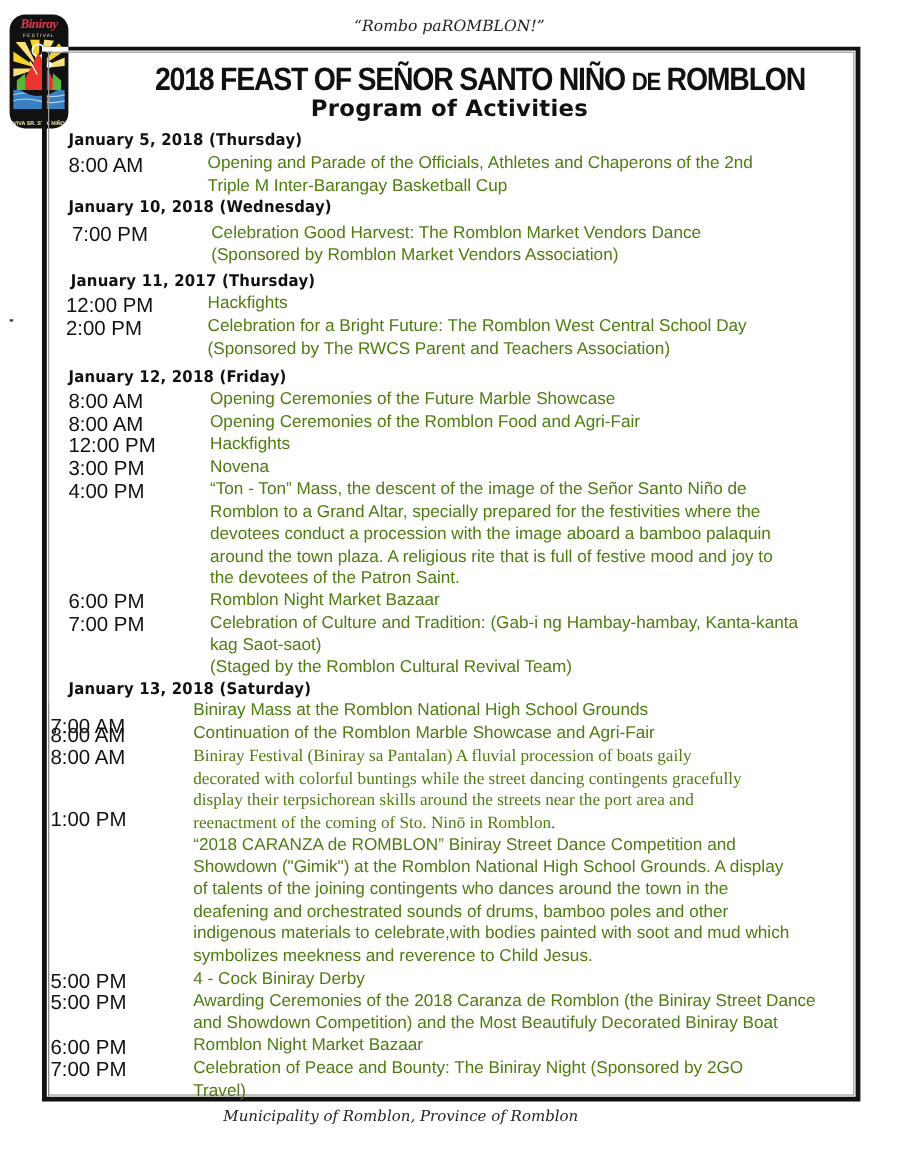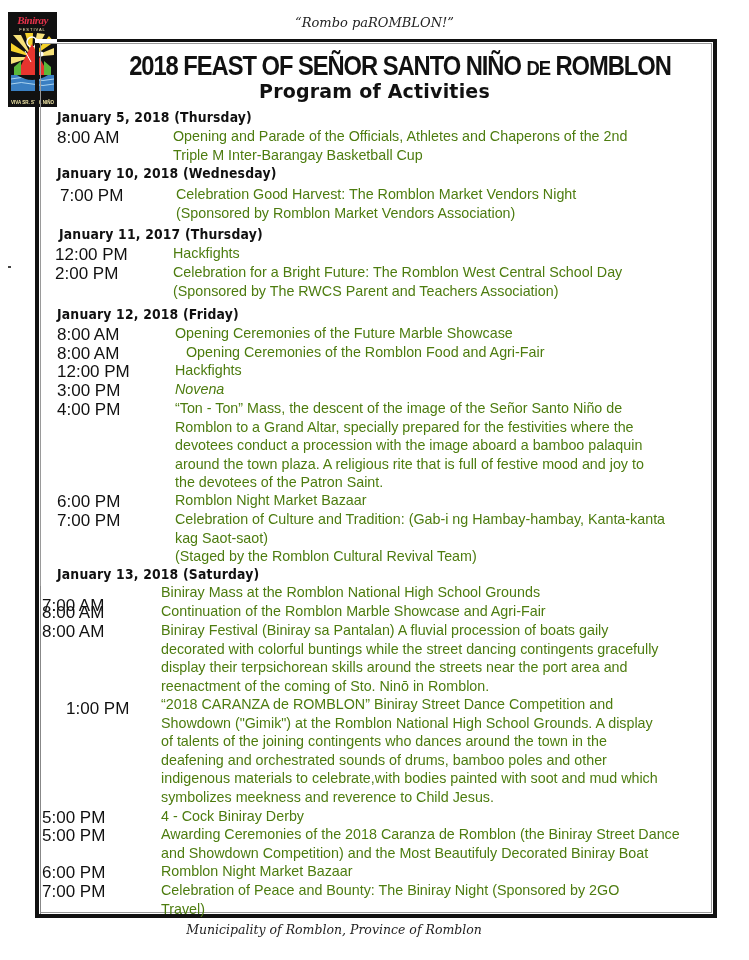--- a/index.html
+++ b/index.html
@@ -1,18 +1,18 @@
 <!DOCTYPE html>
 <html><head>
 <meta charset="utf-8">
 <style>
   html, body { margin:0; padding:0; background:#ffffff; }
   body { width:749px; height:960px; position:relative; overflow:hidden; font-family:"Liberation Sans", sans-serif; color:#111; }
 
-  .logo { position:absolute; left:8px; top:12px; width:49px; height:95px; background:#111; overflow:hidden; }
+  .logo { position:absolute; left:8px; top:12px; width:49px; height:95px; background:#111; overflow:hidden;border-radius:13px; }
   .logo .logo-title { position:absolute; top:2px; left:0; width:100%; text-align:center; font-family:"Liberation Serif", serif; font-style:italic; font-weight:bold; font-size:11px; color:#e3324a; letter-spacing:-0.5px; }
   .logo .logo-sub { position:absolute; top:15px; left:0; width:100%; text-align:center; font-size:4px; color:#f3e6b0; letter-spacing:1px; }
   .logo .logo-art { position:absolute; left:3px; top:21px; width:43px; height:58px; }
   .logo .logo-foot { position:absolute; bottom:2px; left:0; width:100%; text-align:center; font-size:4.5px; font-weight:bold; color:#f4e9a8; }
 
   .slogan { position:absolute; left:0; width:749px; top:15px; text-align:center; font-family:"DejaVu Serif", serif; font-style:italic; font-size:13px; color:#222; }
 
   .frame { position:absolute; left:35px; top:39px; width:674px; height:872px; border:4px solid #111; border-top:3px solid #111; }
   .frame-inner { position:absolute; left:1px; top:1px; right:1px; bottom:1px; border:1px solid #9a9a9a; }
 
@@ -71,64 +71,64 @@
 </div>
 <div class="subtitle">Program of Activities</div>
 
 <div class="day-heading" style="left:57px;top:109px;">January 5, 2018 (Thursday)</div>
 <div class="ev-time" style="left:57px;top:128px;">8:00 AM</div>
 <div class="ev-desc" style="left:173px;top:127px;">Opening and Parade of the Officials, Athletes and Chaperons of the 2nd
 Triple M Inter-Barangay Basketball Cup</div>
 
 <div class="day-heading" style="left:57px;top:165px;">January 10, 2018 (Wednesday)</div>
 <div class="ev-time" style="left:60px;top:186px;">7:00 PM</div>
-<div class="ev-desc" style="left:176px;top:185px;">Celebration Good Harvest: The Romblon Market Vendors Night
+<div class="ev-desc" style="left:176px;top:185px;">Celebration Good Harvest: The Romblon Market Vendors Dance
 (Sponsored by Romblon Market Vendors Association)</div>
 
 <div class="day-heading" style="left:59px;top:226px;">January 11, 2017 (Thursday)</div>
 <div class="ev-time" style="left:55px;top:245px;">12:00 PM</div>
 <div class="ev-desc" style="left:173px;top:244px;">Hackfights</div>
 <div class="ev-time" style="left:55px;top:264px;">2:00 PM</div>
 <div class="ev-desc" style="left:173px;top:263px;">Celebration for a Bright Future: The Romblon West Central School Day
 (Sponsored by The RWCS Parent and Teachers Association)</div>
 
 <div class="day-heading" style="left:57px;top:306px;">January 12, 2018 (Friday)</div>
 <div class="ev-time" style="left:57px;top:325px;">8:00 AM</div>
 <div class="ev-desc" style="left:175px;top:324px;">Opening Ceremonies of the Future Marble Showcase</div>
 <div class="ev-time" style="left:57px;top:344px;">8:00 AM</div>
-<div class="ev-desc" style="left:186px;top:343px;">Opening Ceremonies of the Romblon Food and Agri-Fair</div>
+<div class="ev-desc" style="left:175px;top:343px;">Opening Ceremonies of the Romblon Food and Agri-Fair</div>
 <div class="ev-time" style="left:57px;top:362px;">12:00 PM</div>
 <div class="ev-desc" style="left:175px;top:361px;">Hackfights</div>
 <div class="ev-time" style="left:57px;top:381px;">3:00 PM</div>
-<div class="ev-desc" style="left:175px;top:380px;font-style:italic;">Novena</div>
+<div class="ev-desc" style="left:175px;top:380px;">Novena</div>
 <div class="ev-time" style="left:57px;top:400px;">4:00 PM</div>
 <div class="ev-desc" style="left:175px;top:399px;">“Ton - Ton” Mass, the descent of the image of the Señor Santo Niño de
 Romblon to a Grand Altar, specially prepared for the festivities where the
 devotees conduct a procession with the image aboard a bamboo palaquin
 around the town plaza. A religious rite that is full of festive mood and joy to
 the devotees of the Patron Saint.</div>
 <div class="ev-time" style="left:57px;top:492px;">6:00 PM</div>
 <div class="ev-desc" style="left:175px;top:491px;">Romblon Night Market Bazaar</div>
 <div class="ev-time" style="left:57px;top:511px;">7:00 PM</div>
 <div class="ev-desc" style="left:175px;top:510px;">Celebration of Culture and Tradition: (Gab-i ng Hambay-hambay, Kanta-kanta
 kag Saot-saot)
 (Staged by the Romblon Cultural Revival Team)</div>
 
 <div class="day-heading" style="left:57px;top:566px;">January 13, 2018 (Saturday)</div>
 <div class="sec13-line"></div>
 <div class="ev-time" style="left:42px;top:596px;">7:00 AM</div>
 <div class="ev-desc" style="left:161px;top:583px;text-align:center;">Biniray Mass at the Romblon National High School Grounds</div>
 <div class="ev-time" style="left:42px;top:603px;">8:00 AM</div>
 <div class="ev-desc" style="left:161px;top:602px;">Continuation of the Romblon Marble Showcase and Agri-Fair</div>
 <div class="ev-time" style="left:42px;top:622px;">8:00 AM</div>
-<div class="ev-desc" style="left:161px;top:621px;">Biniray Festival (Biniray sa Pantalan) A fluvial procession of boats gaily
+<div class="ev-desc" style="left:161px;top:621px;font-family:Liberation Serif, serif;">Biniray Festival (Biniray sa Pantalan) A fluvial procession of boats gaily
 decorated with colorful buntings while the street dancing contingents gracefully
 display their terpsichorean skills around the streets near the port area and
 reenactment of the coming of Sto. Ninō in Romblon.</div>
-<div class="ev-time" style="left:42px;top:699px;padding-left:24px;">1:00 PM</div>
+<div class="ev-time" style="left:42px;top:673px;">1:00 PM</div>
 <div class="ev-desc" style="left:161px;top:695px;">“2018 CARANZA de ROMBLON” Biniray Street Dance Competition and
 Showdown ("Gimik") at the Romblon National High School Grounds. A display
 of talents of the joining contingents who dances around the town in the
 deafening and orchestrated sounds of drums, bamboo poles and other
 indigenous materials to celebrate,with bodies painted with soot and mud which
 symbolizes meekness and reverence to Child Jesus.</div>
 <div class="ev-time" style="left:42px;top:808px;">5:00 PM</div>
 <div class="ev-desc" style="left:161px;top:807px;">4 - Cock  Biniray Derby</div>
 <div class="ev-time" style="left:42px;top:826px;">5:00 PM</div>
 <div class="ev-desc" style="left:161px;top:825px;">Awarding Ceremonies of the 2018 Caranza de Romblon (the Biniray Street Dance

